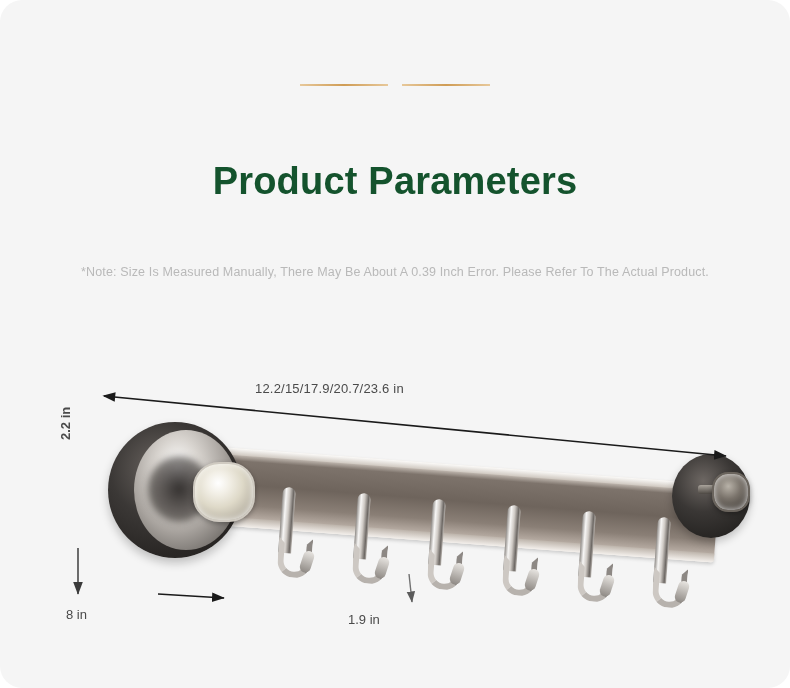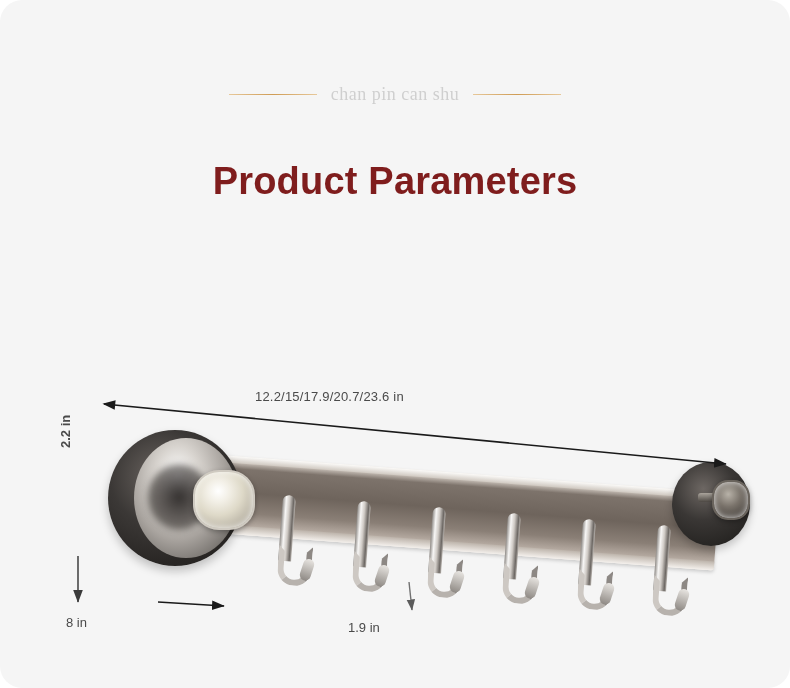--- a/index.html
+++ b/index.html
@@ -45,40 +45,40 @@
   }
 
   .title {
     position: absolute;
     top: 160px;
     left: 0;
     width: 100%;
     text-align: center;
     font-size: 38px;
     font-weight: bold;
-    color: #7f1d1d;
+    color: #14532d;
     letter-spacing: 0.2px;
   }
 
   .note {
     position: absolute;
     top: 265px;
     left: 0;
     width: 100%;
     text-align: center;
     font-size: 12.5px;
     color: #b9b9b9;
     letter-spacing: 0.15px;
   }
 
   
   .stage {
     position: absolute;
     left: 0;
-    top: 330px;
+    top: 322px;
     width: 790px;
     height: 358px;
   }
 
   
   .dim {
     position: absolute;
     color: #4a4a4a;
     font-size: 13px;
     white-space: nowrap;
@@ -228,26 +228,26 @@
     background: linear-gradient(180deg,#aaa49c,#4d4843);
   }
 </style>
 </head>
 <body>
 
 <div class="page">
 
   <div class="eyebrow-row">
     <span class="eyebrow-rule"></span>
-    <span class="eyebrow-text">chan pin can shu</span>
     <span class="eyebrow-rule"></span>
   </div>
 
   <div class="title">Product Parameters</div>
 
+  <div class="note">*Note: Size Is Measured Manually, There May Be About A 0.39 Inch Error. Please Refer To The Actual Product.</div>
 
   <div class="stage">
 
     <div class="dim dim-length">12.2/15/17.9/20.7/23.6 in</div>
     <div class="dim dim-height">2.2 in</div>
     <div class="dim dim-depth">8 in</div>
     <div class="dim dim-hook">1.9 in</div>
 
     <div class="rack">
 

